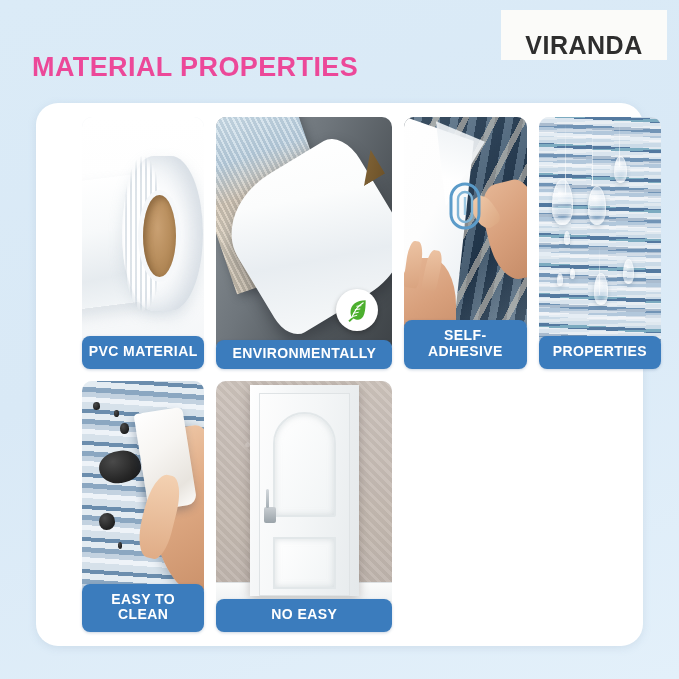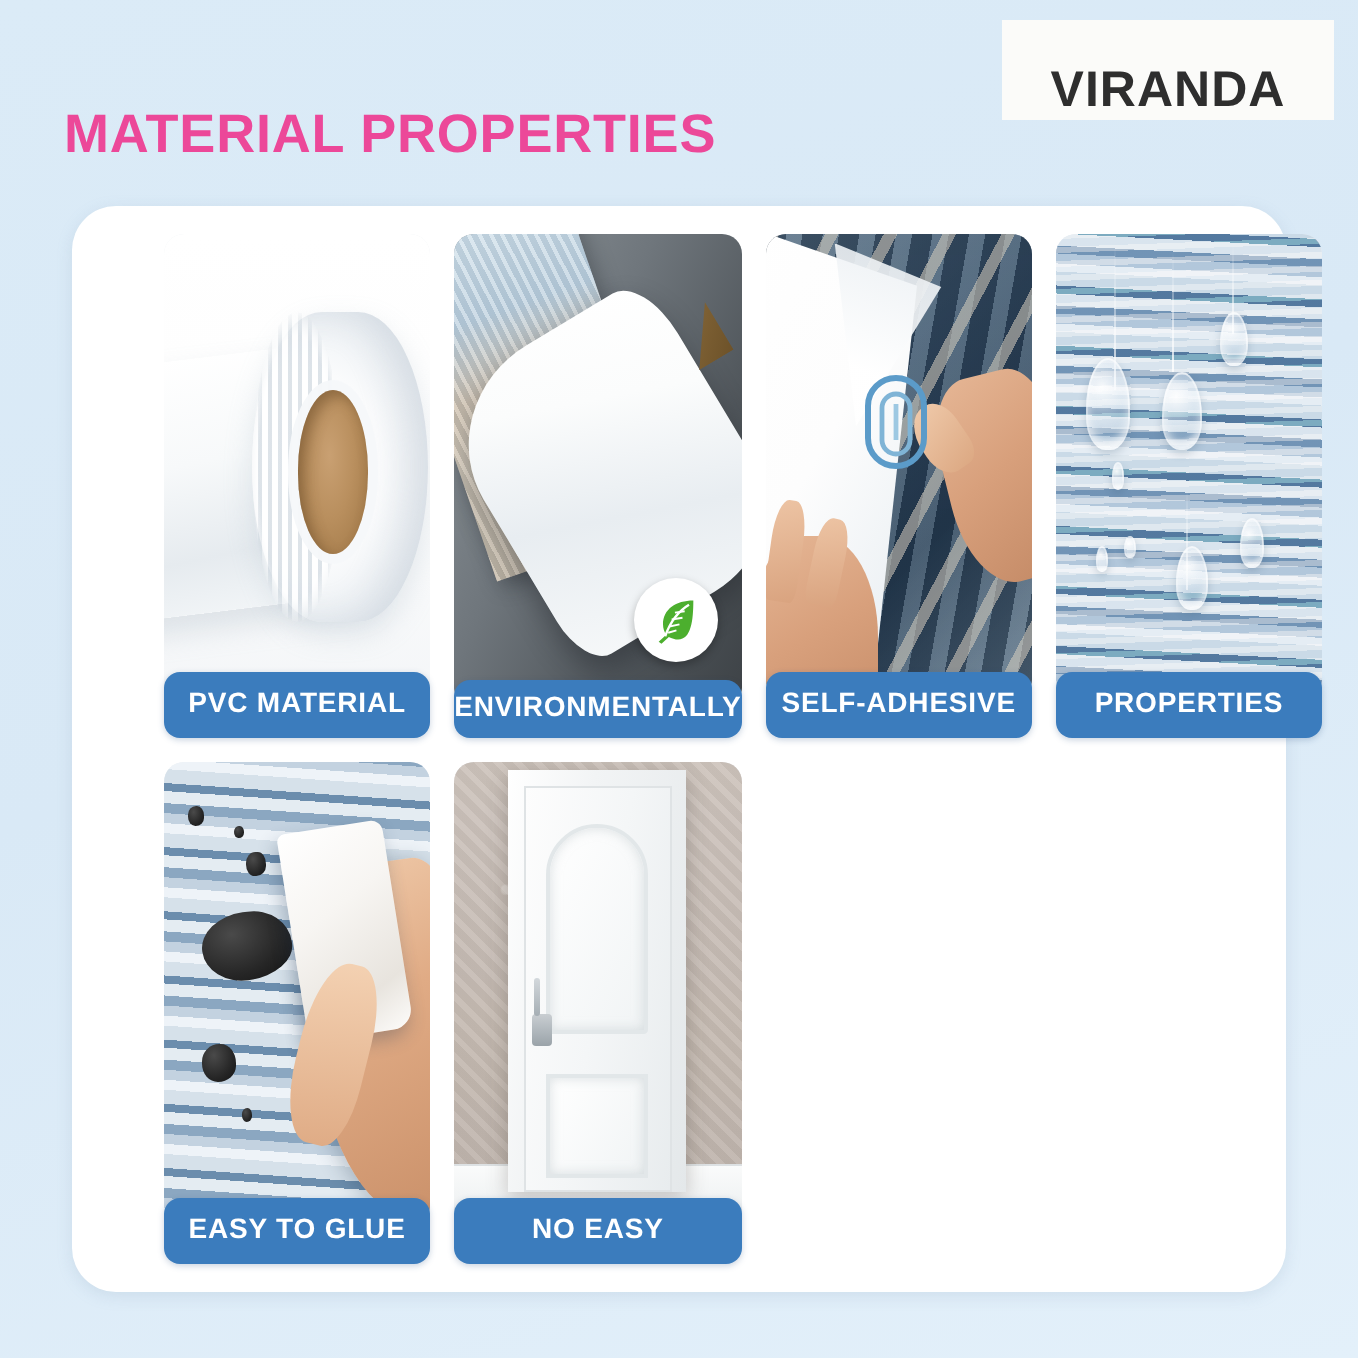--- a/index.html
+++ b/index.html
@@ -97,21 +97,21 @@
     letter-spacing: 0.4px;
     text-align: center;
     line-height: 1.12;
     padding: 8px 4px 9px;
     border-radius: 8px;
     margin-top: -10px;
     position: relative;
     z-index: 3;
     box-shadow: 0 1px 3px rgba(40,80,130,0.25);
   }
-  .label.two-line { padding: 6px 0 7px; }
+  .label.two-line { padding: 6px 16px 7px; }
 
   
 
   
   .pvc-bg {
     position: absolute; inset: 0;
     background: linear-gradient(180deg,#ffffff 0%,#fdfdfd 55%,#f4f6f8 100%);
   }
   .pvc-sheet {
     position: absolute;
@@ -515,21 +515,21 @@
         <div class="stain" style="left:14%;top:33%;width:34%;height:15%;transform:rotate(-8deg)"></div>
         <div class="stain" style="left:14%;top:62%;width:13%;height:8%"></div>
         <div class="stain" style="left:31%;top:20%;width:7%;height:5%"></div>
         <div class="stain" style="left:9%;top:10%;width:6%;height:4%"></div>
         <div class="stain" style="left:26%;top:14%;width:4%;height:3%"></div>
         <div class="stain" style="left:29%;top:76%;width:4%;height:3%"></div>
         <div class="ec-hand"></div>
         <div class="cloth"></div>
         <div class="ec-thumb"></div>
       </div>
-      <div class="label">EASY TO GLUE</div>
+      <div class="label">EASY TO CLEAN</div>
     </div>
 
     <div class="cell">
       <div class="photo">
         <div class="ng-bg"></div>
         <div class="ng-wall-tex"></div>
         <div class="ng-skirting"></div>
         <div class="ng-frame">
           <div class="ng-door">
             <div class="ng-panel-top"></div>

